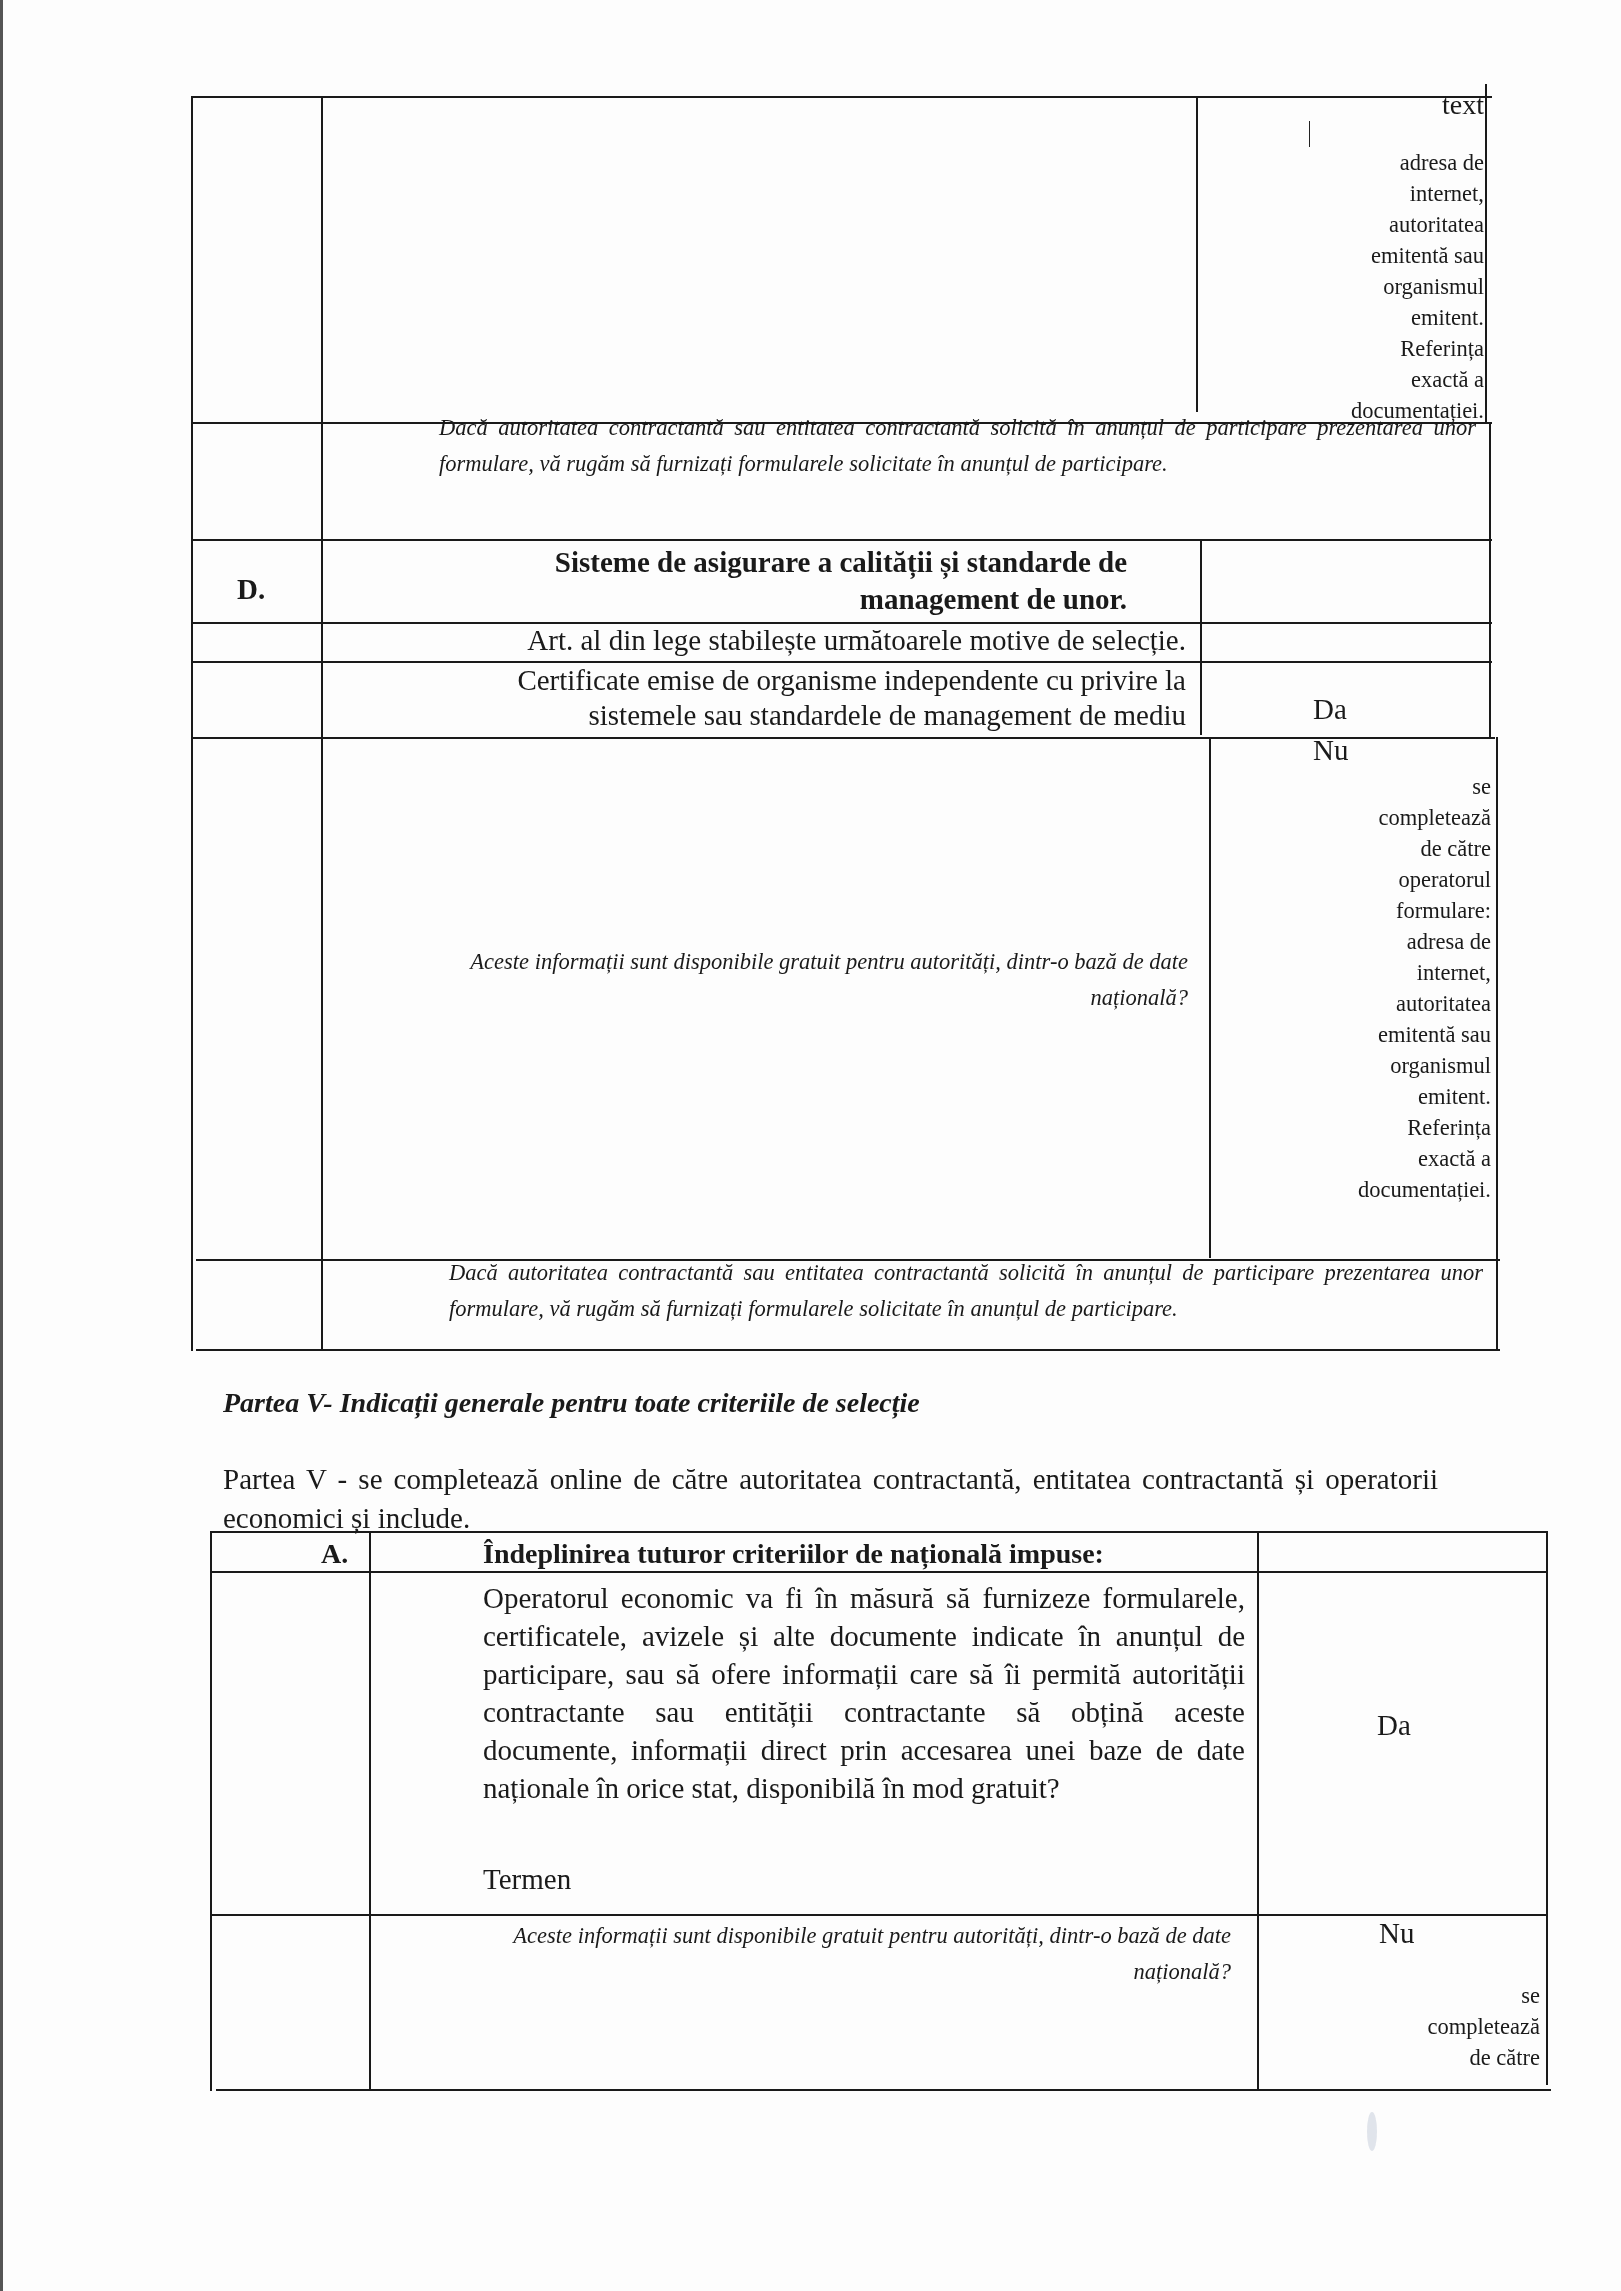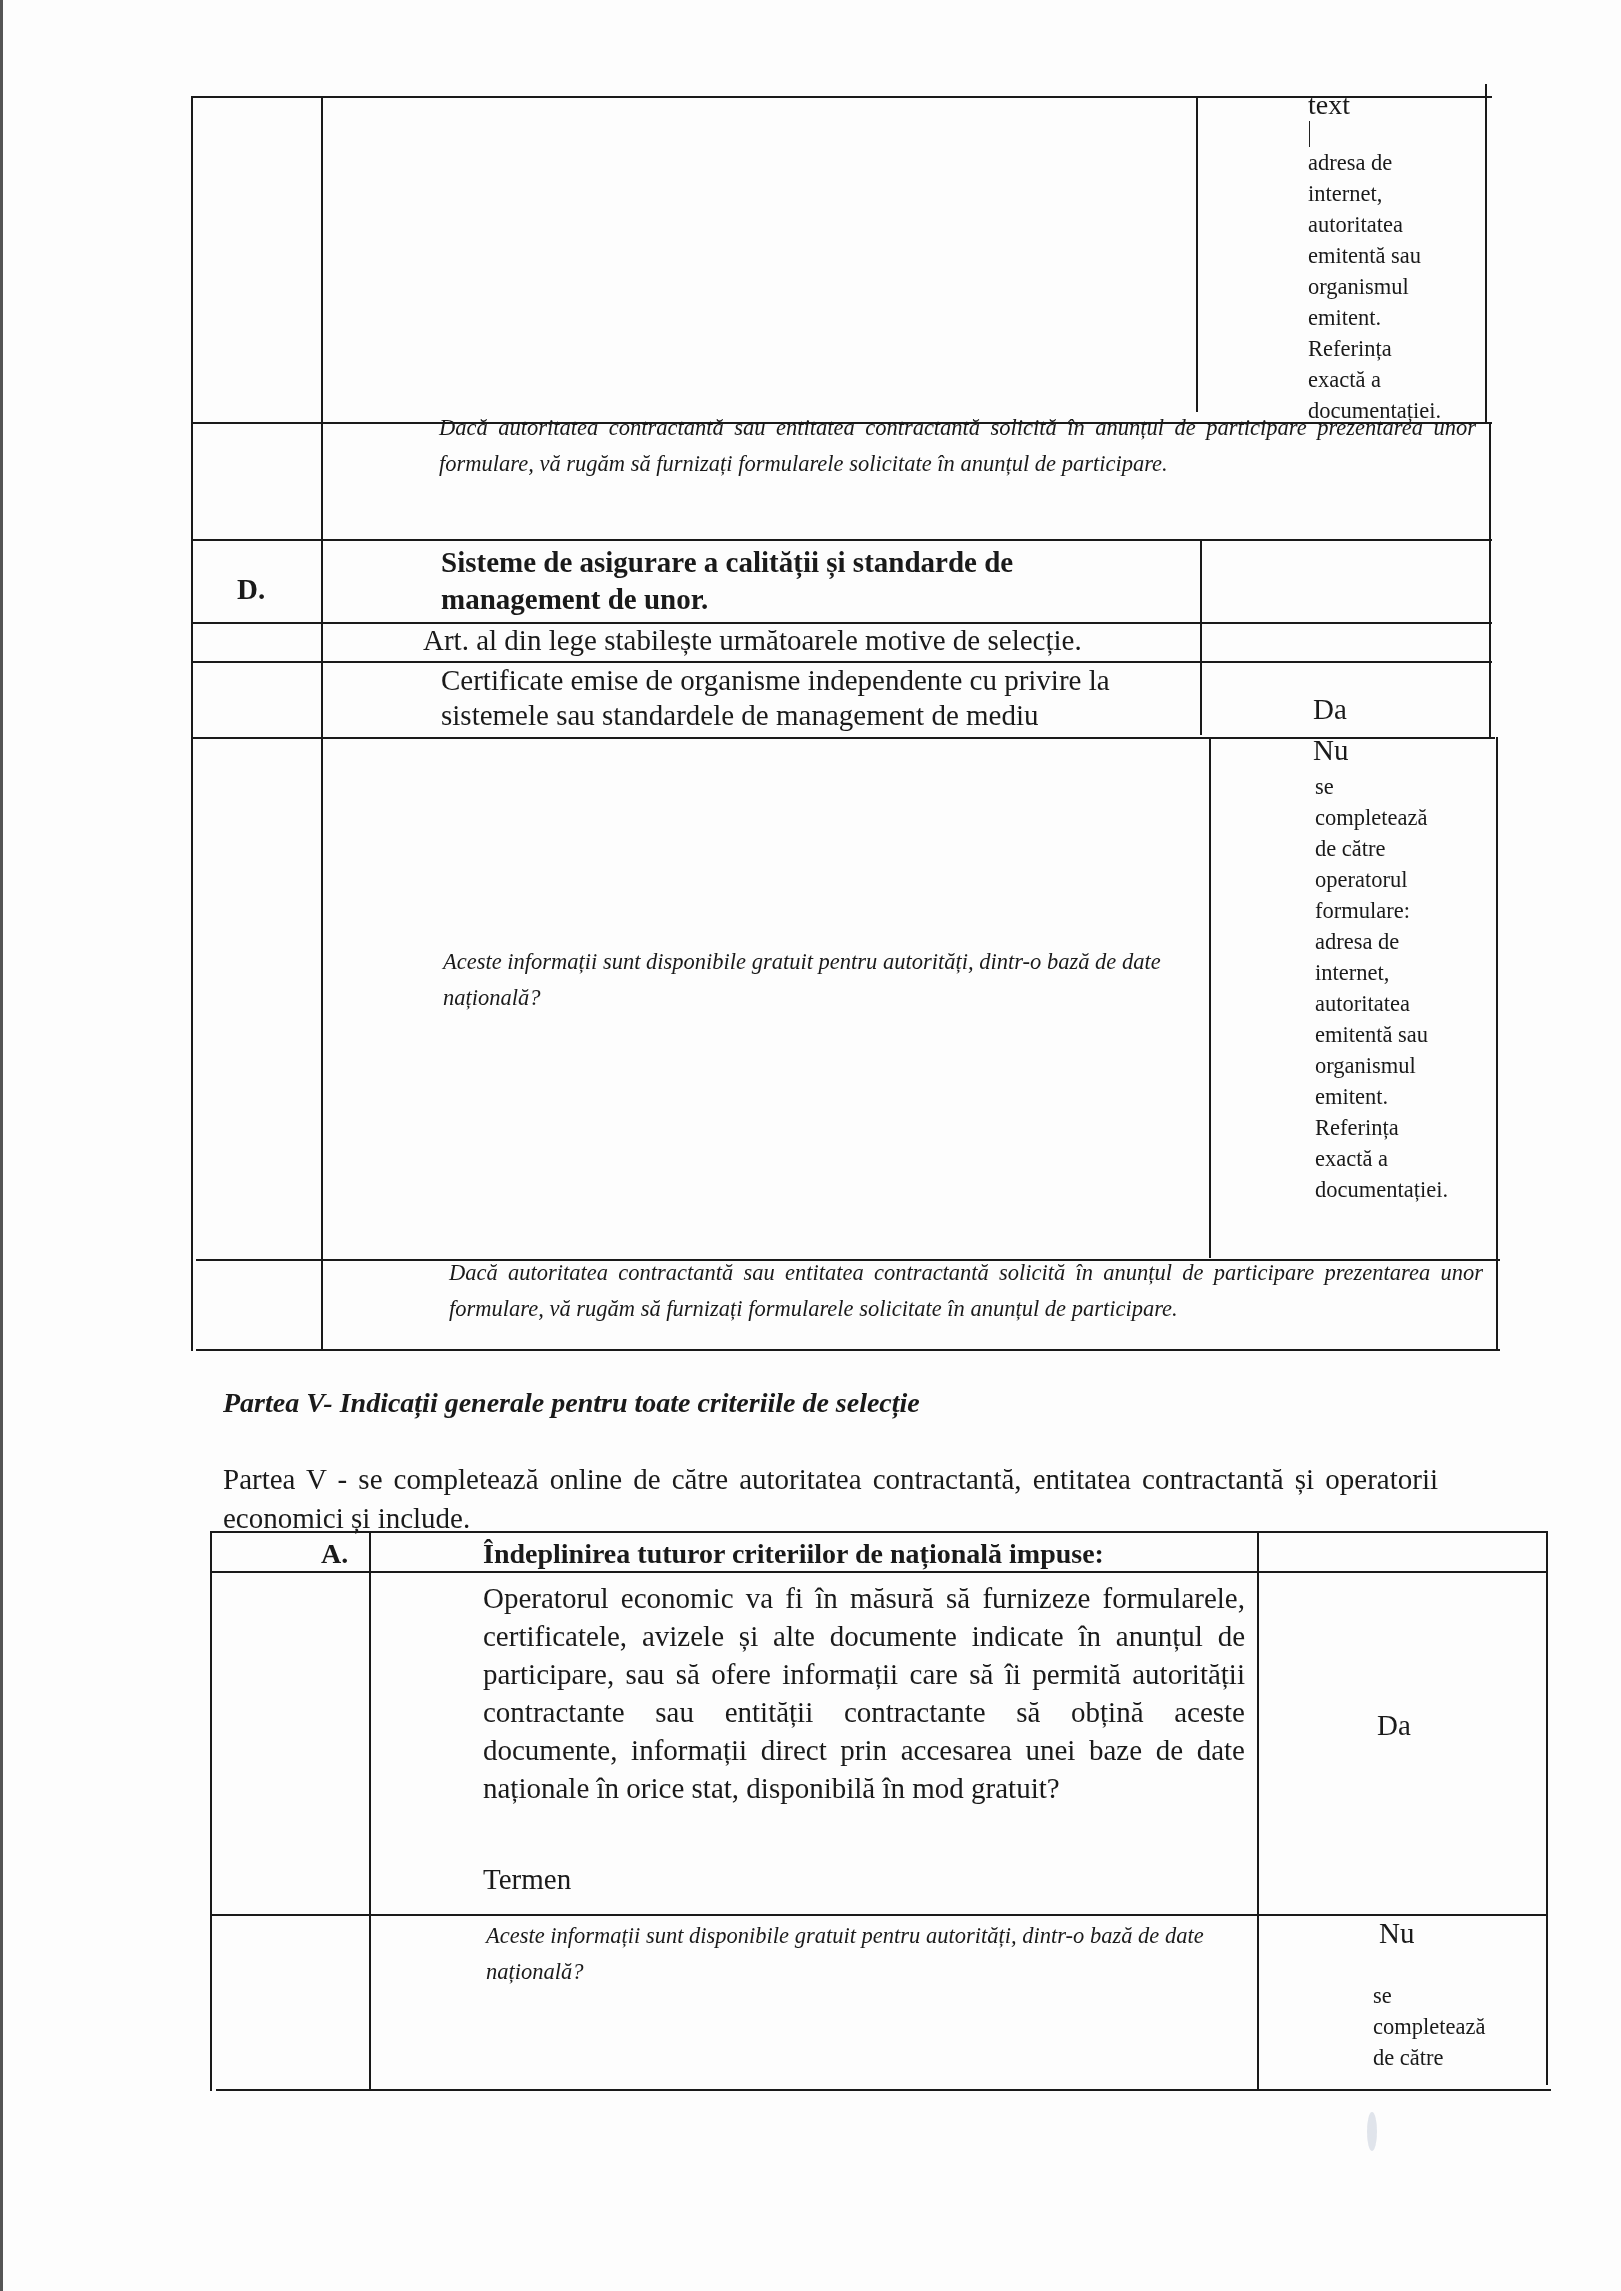--- a/index.html
+++ b/index.html
@@ -9,21 +9,21 @@
     font-family: "Liberation Serif", "DejaVu Serif", serif;
     color: #1a1a1a;
   }
   .scan-edge {
     position: absolute; left: 0; top: 0; width: 2.9px; height: 2292px;
     background: #555;
   }
   .hline { position: absolute; height: 2px; background: #1a1a1a; }
   .vline { position: absolute; width: 2px; background: #1a1a1a; }
 
-  .t { position: absolute; line-height: 1.18; }
+  .t { position: absolute; line-height: 1.18; text-align: right; }
   .small { font-size: 22.5px; line-height: 31px; }
   .ital { font-style: italic; font-size: 22.5px; line-height: 36px; }
   .normal { font-size: 29px; line-height: 35px; }
   .bold { font-weight: bold; font-size: 29px; line-height: 37px; }
   .justify { text-align: justify; }
   .stack span { display: block; }
   .caret { display: inline-block; width: 1px; height: 25.5px; background: #222; vertical-align: -2.9px; margin-left: 1px; }
 
   .heading { position: absolute; font-weight: bold; font-size: 28px; font-style: italic; }
   .para { position: absolute; font-size: 29px; line-height: 39px; }
@@ -70,21 +70,21 @@
     <span>Referința</span>
     <span>exactă a</span>
     <span>documentației.</span>
   </div>
 
   <div class="t ital justify" style="left:439px; top:410px; width:1037px;">Dacă autoritatea contractantă sau entitatea contractantă solicită în anunțul de participare prezentarea unor formulare, vă rugăm să furnizați formularele solicitate în anunțul de participare.</div>
 
   <div class="t bold" style="left:237px; top:571px;">D.</div>
   <div class="t bold" style="left:441px; top:544px; width:686px;">Sisteme de asigurare a calității și standarde de management de unor.</div>
 
-  <div class="t normal" style="left:423px; top:623px; width:745px;">Art. al din lege stabilește următoarele motive de selecție.</div>
+  <div class="t normal" style="left:441px; top:623px; width:745px;">Art. al din lege stabilește următoarele motive de selecție.</div>
 
   <div class="t normal" style="left:441px; top:663px; width:745px;">Certificate emise de organisme independente cu privire la sistemele sau standardele de management de mediu</div>
   <div class="t normal" style="left:1313px; top:692px;">Da</div>
 
   <div class="t ital" style="left:443px; top:944px; width:745px;">Aceste informații sunt disponibile gratuit pentru autorități, dintr-o bază de date națională?</div>
   <div class="t normal" style="left:1313px; top:733px;">Nu</div>
   <div class="t small stack" style="left:1315px; top:771px; width:176px;">
     <span>se</span>
     <span>completează</span>
     <span>de către</span>

